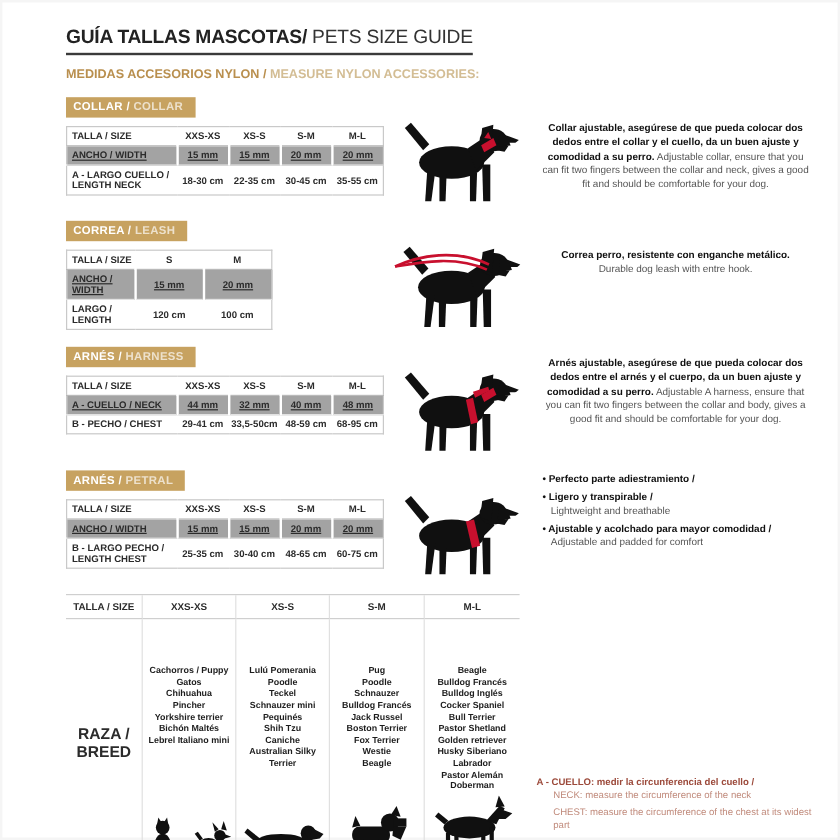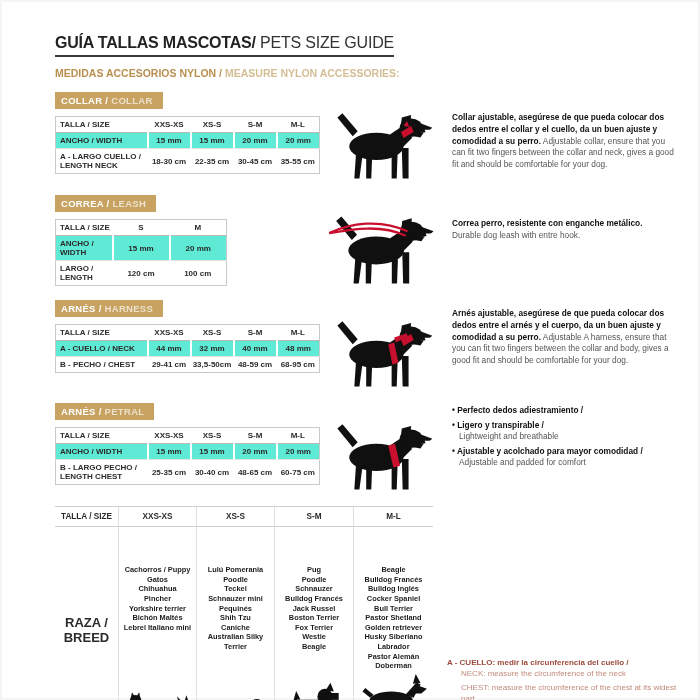--- a/index.html
+++ b/index.html
@@ -1,20 +1,20 @@
 <!DOCTYPE html>
 <html><head>
 <meta charset="utf-8">
 <style>
   * { margin:0; padding:0; box-sizing:border-box; }
   html,body { background:#fff; }
   body { font-family:"Liberation Sans", sans-serif; }
   .page {
     position:relative; width:700px; height:700px; background:#fff;
-    padding:34px 22px 0 55px; overflow:hidden;
+    padding:23px 22px 0 55px; overflow:hidden;
     box-shadow: inset 0 0 0 2px #f5f5f5;
   }
   
   .title { display:inline-block; font-size:16px; letter-spacing:-0.2px;
            border-bottom:2px solid #3a3a3a; padding-bottom:3px; color:#222; }
   .title .tb { font-weight:bold; }
   .title .tr { font-weight:400; color:#333; }
   .subtitle { margin-top:10px; font-size:10.5px; font-weight:bold; }
   .subtitle .sb { color:#b98f4e; }
   .subtitle .sr { color:#d3bd94; }
@@ -26,25 +26,25 @@
   .badge { display:inline-block; background:#c7a260; color:#fff;
            font-size:9.5px; font-weight:bold; padding:3px 10px 3px 6px; letter-spacing:.3px; }
   .badge .lt { color:rgba(255,255,255,.68); }
   
   table.spec { border-collapse:collapse; margin-top:7px; font-size:8px; color:#2b2b2b;
                border:1px solid #c9c9c9; background:#fff; }
   table.spec th, table.spec td { font-weight:bold; text-align:center; padding:3px 2px; width:43px; }
   table.spec.narrow th, table.spec.narrow td { width:57px; }
   table.spec th { border-bottom:1px solid #b9b9b9; font-size:8px; }
   table.spec .lbl { text-align:left; padding-left:4px; width:92px; }
-  table.spec tr.gray td { background:#5eead4; border-left:2px solid #fff; }
+  table.spec tr.gray td { background:#a3a3a3; border-left:2px solid #fff;text-decoration:underline; }
   table.spec tr.gray td:first-child { border-left:0; }
   table.spec tr.plain td { border-top:1px solid #e2e2e2; }
   
-  .desc { font-size:8.3px; line-height:1.42; color:#555; }
+  .desc { font-size:8.3px; line-height:1.42; color:#555;text-align:center; }
   .desc .db { font-weight:bold; color:#101010; }
   .mt-collar { margin-top:22px; } .mt-leash { margin-top:25px; }
   .mt-harness{ margin-top:10px; } .mt-petral { margin-top:4px; }
   .b-item { font-size:8.3px; line-height:1.35; margin-bottom:3.5px; }
   .b-item .bb { font-weight:bold; color:#101010; }
   .b-item .bb::before { content:"• "; }
   .b-item .br { display:block; color:#555; padding-left:7px; }
   
   .breed-wrap { display:flex; margin-top:13px; }
   .breed-table { width:378px; display:grid; grid-template-columns:64px 78px 78px 79px 79px;
@@ -253,21 +253,21 @@
     </div>
     <div class="sec-dog">
       <svg class="dogsvg" width="112" height="78" viewBox="0 0 130 92">
         <use href="#dogbase"></use>
         <g fill="#c8102e">
           <polygon points="70,36 78,34 84,60 76,62"></polygon>
         </g>
       </svg>
     </div>
     <div class="sec-right mt-petral">
-      <div class="b-item"><span class="bb">Perfecto dedos adiestramiento /</span></div>
+      <div class="b-item"><span class="bb">Perfecto parte adiestramiento /</span></div>
       <div class="b-item"><span class="bb">Ligero y transpirable /</span><span class="br">Lightweight and breathable</span></div>
       <div class="b-item"><span class="bb">Ajustable y acolchado para mayor comodidad /</span><span class="br">Adjustable and padded for comfort</span></div>
     </div>
   </div>
 
   
   <div class="breed-wrap">
     <div class="breed-table">
       <div class="bh">TALLA /  SIZE</div>
       <div class="bh">XXS-XS</div>

